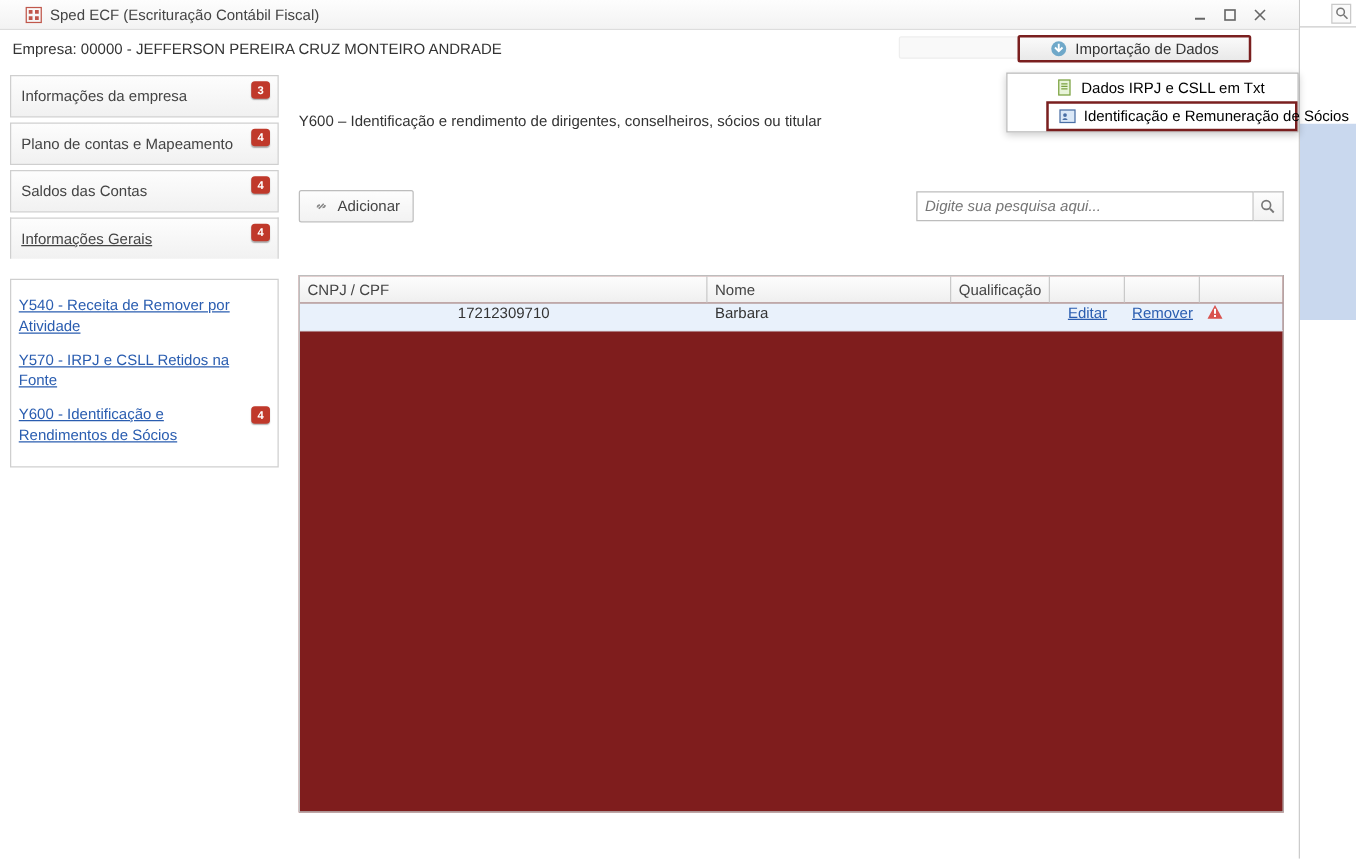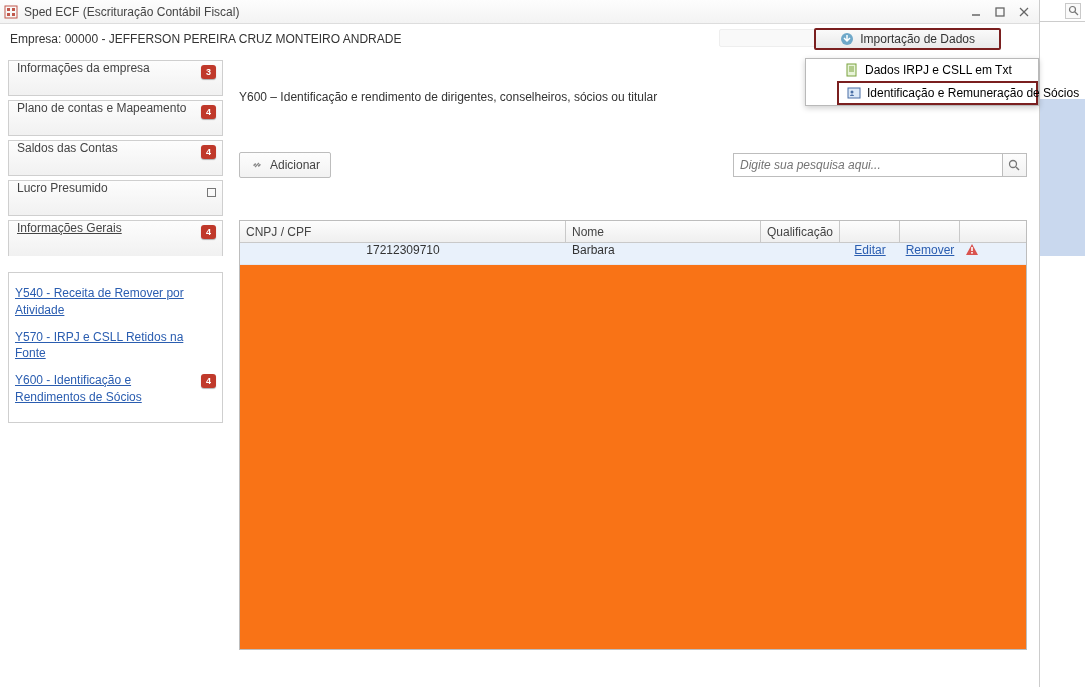--- a/index.html
+++ b/index.html
@@ -1,54 +1,54 @@
 <!DOCTYPE html>
 <html><head>
 <meta charset="utf-8">
 <style>
 * { box-sizing: border-box; font-family: "Segoe UI", Tahoma, sans-serif; font-size: 12px; }
 body { margin: 0; background: #fff; width: 1085px; height: 687px; overflow: hidden; position: relative; }
 .window { position: absolute; left: 0; top: 0; width: 1040px; height: 687px; background: #fff; border-right: 1px solid #ccc; }
-.titlebar { height: 24px; background: linear-gradient(#fdfdfd,#f3f3f3); border-bottom: 1px solid #ddd; display: flex; align-items: center; padding: 0 4px; color: #444; }
+.titlebar { height: 24px; background: linear-gradient(#fdfdfd,#f3f3f3); border-bottom: 1px solid #ddd; display: flex; align-items: center; padding: 0 20px; color: #444; }
 .titlebar .t-icon { width: 14px; height: 14px; margin-right: 6px; display:inline-flex; }
 .titlebar .t-icon svg { width:14px; height:14px; }
 .titlebar .spacer { flex: 1; }
 .wbtn { width: 22px; height: 18px; display: inline-flex; align-items: center; justify-content: center; margin-left: 2px; color: #666; cursor: pointer; }
 .wbtn svg { width: 12px; height: 12px; }
 .headerbar { height: 30px; display:flex; align-items:center; padding: 0 10px; position: relative; }
 .headerbar .company { color: #333; }
 .import-btn { position:absolute; right:38px; top:4px; height:22px; border:2px solid #7a1f1f; background:linear-gradient(#fafafa,#e9e9e9); display:flex; align-items:center; padding:0 24px; gap:6px; color:#333; cursor:pointer; border-radius:2px; }
 .import-btn .ic { width:14px; height:14px; display:inline-flex; }
 .import-btn .ic svg{width:14px;height:14px;}
 .blur-field { position:absolute; right:200px; top:5px; width:120px; height:18px; background:#f9f9f9; border:1px solid #eee; border-radius:2px; filter:blur(0.5px); }
 .dropdown { position:absolute; right:0; top:58px; width:234px; background:#fff; border:1px solid #b9b9b9; box-shadow:0 2px 6px rgba(0,0,0,.2); z-index:20;padding-left:31px; }
 .dropdown .item { height:22px; display:flex; align-items:center; padding:0 8px; gap:6px; cursor:pointer; white-space:nowrap; }
 .dropdown .item.hl { border:2px solid #7a1f1f; height:24px; }
 .dropdown .item .mi-icon { width:14px; height:14px; display:inline-flex; }
 .dropdown .item .mi-icon svg{width:14px;height:14px;}
 .body { display:flex; height: calc(100% - 54px); }
 .sidebar { width: 231px; padding: 6px 8px 0 8px; }
-.panelhdr { height:36px; border:1px solid #cfcfcf; background:linear-gradient(#fdfdfd,#f1f1f1); display:flex; padding:0 8px; color:#444; margin-bottom:4px; cursor:pointer; position:relative; }
+.panelhdr { height:25px; border:1px solid #cfcfcf; background:linear-gradient(#fdfdfd,#f1f1f1); display:flex; align-items:center; padding:16px 8px; color:#444; margin-bottom:4px; cursor:pointer; position:relative; }
 .panelhdr .badge { position:absolute; right:6px; top:4px; width:15px; height:14px; border-radius:3px; background:#c0392b; color:#fff; font-size:9px; font-weight:bold; display:flex; align-items:center; justify-content:center; box-shadow:0 1px 1px rgba(0,0,0,.3); }
 .panelhdr .sq { position:absolute; right:6px; top:7px; width:9px; height:9px; border:1px solid #777; }
 .subpanel { border:1px solid #cfcfcf; padding:6px 4px 6px 6px; margin-top:0; }
 .subpanel .lnk { color:#2a5db0; text-decoration:underline; display:block; margin:6px 0 10px 0; line-height:1.4; cursor:pointer; }
 .subpanel .row { position:relative; padding-right:22px; }
 .subpanel .row .badge { position:absolute; right:2px; top:2px; width:15px; height:14px; border-radius:3px; background:#c0392b; color:#fff; font-size:9px; font-weight:bold; display:flex; align-items:center; justify-content:center; box-shadow:0 1px 1px rgba(0,0,0,.3);}
 .main { flex:1; padding:8px 12px 8px 8px; display:flex; flex-direction:column;gap:36px; }
 .main h3 { font-weight:normal; color:#333; margin:28px 0 12px 0; font-size:12px; }
 .toolbar { display:flex; align-items:center; gap:8px; margin-bottom:6px; }
 .btn { height:26px; border:1px solid #bdbdbd; background:linear-gradient(#fdfdfd,#f2f2f2); display:inline-flex; align-items:center; padding:0 10px; gap:6px; color:#444; cursor:pointer; border-radius:2px; }
 .btn .bicon{width:14px;height:14px;display:inline-flex;}
 .btn .bicon svg{width:14px;height:14px;}
 .searchwrap { margin-left:auto; display:flex; }
 .searchwrap input { width:270px; height:24px; border:1px solid #bdbdbd; padding:0 6px; color:#888; font-style:italic; }
 .searchwrap .sbtn { width:24px; height:24px; border:1px solid #bdbdbd; border-left:0; background:linear-gradient(#fdfdfd,#f2f2f2); display:flex; align-items:center; justify-content:center; cursor:pointer; }
 .searchwrap .sbtn svg{width:13px;height:13px;}
-.tablewrap { border:1px solid #bdbdbd; flex:1; min-height:430px; background:#f97316; }
+.tablewrap { border:1px solid #bdbdbd; flex:1; min-height:430px; background:#7f1d1d; }
 .thead { display:flex; height:22px; background:linear-gradient(#fdfdfd,#efefef); border-bottom:1px solid #c9c9c9; }
 .th { border-right:1px solid #c9c9c9; padding:0 6px; display:flex; align-items:center; color:#444; }
 .th.c1{width:326px;} .th.c2{width:195px;} .th.c3{width:79px;} .th.c4{width:60px;} .th.c5{width:60px;} .th.c6{width:24px;border-right:0;}
 .trow { display:flex; height:22px; align-items:flex-start; background:#e9f1fb; border-bottom:1px solid #e1e7f1; }
 .td { padding:0 6px; display:flex; align-items:center; color:#333; }
 .td.c1{width:326px; justify-content:center;} .td.c2{width:195px;} .td.c3{width:79px;} .td.c4{width:60px; justify-content:center;} .td.c5{width:60px; justify-content:center;} .td.c6{width:24px; justify-content:center;}
 .td a { color:#2a5db0; text-decoration:underline; cursor:pointer; }
 .warn { width:14px; height:14px; display:inline-flex; }
 .warn svg{width:14px;height:14px;}
 .footer { margin-top:8px; }
@@ -137,24 +137,20 @@
         <span>Informações da empresa</span>
         <span class="badge">3</span>
       </div>
       <div class="panelhdr">
         <span>Plano de contas e Mapeamento</span>
         <span class="badge">4</span>
       </div>
       <div class="panelhdr">
         <span>Saldos das Contas</span>
         <span class="badge">4</span>
-      </div>
-      <div class="panelhdr">
-        <span>Lucro Presumido</span>
-        <span class="sq"></span>
       </div>
       <div class="panelhdr" style="margin-bottom:16px;border-bottom:0;text-decoration:underline;">
         <span>Informações Gerais</span>
         <span class="badge">4</span>
       </div>
       <div class="subpanel">
         <div class="row">
           <a class="lnk">Y540 - Receita de Remover por Atividade</a>
         </div>
         <div class="row">

